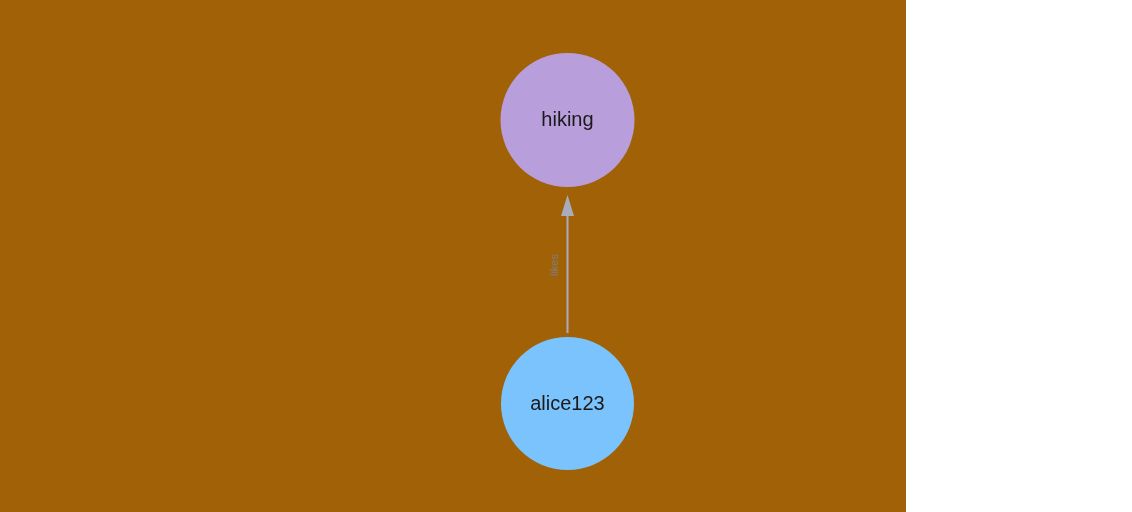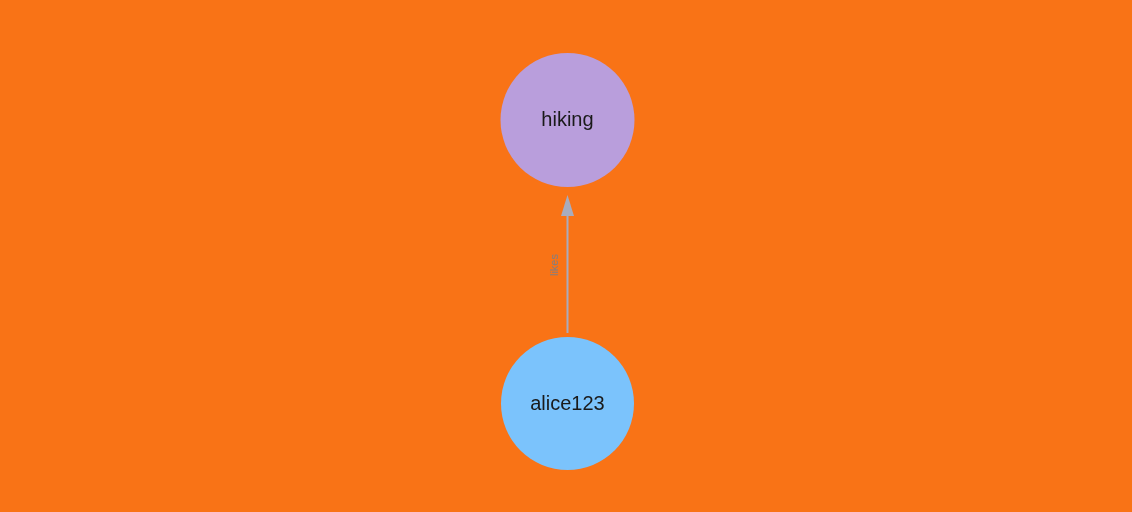--- a/index.html
+++ b/index.html
@@ -49,21 +49,21 @@
     font-family: "Liberation Sans", sans-serif;
     font-size: 11px;
     fill: #7d7f86;
     text-anchor: middle;
     dominant-baseline: middle;
   }
 </style>
 </head>
 <body style="width: 1132px; height: 512px;">
 
-<div id="canvas" style="width: 1132px; height: 512px; background: #f97316;">
+<div id="canvas" style="width: 906px; height: 512px; background: #a16207;">
   <svg id="graph-svg" viewBox="0 0 1132 512" xmlns="http://www.w3.org/2000/svg" style="width: 1132px; height: 512px;">
 
     <g id="edges-layer">
       <g id="edge-0">
         <line class="edge-line" x1="567.5" y1="333" x2="567.5" y2="214" stroke="#a8acbe" stroke-width="2"></line>
         <polygon class="edge-arrowhead" points="567.5,195 561,216 574,216" fill="#a8acbe"></polygon>
         <text class="edge-label" x="555" y="265" fill="#7d7f86" font-size="11" transform="rotate(-90 555 265)">likes</text>
       </g>
     </g>
 

